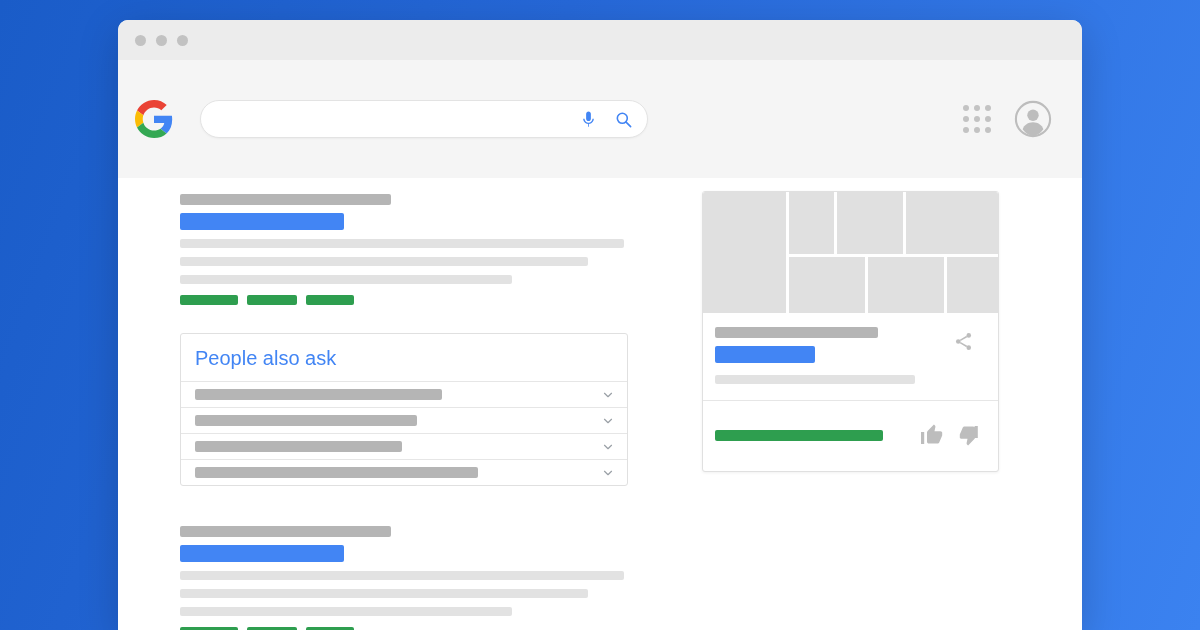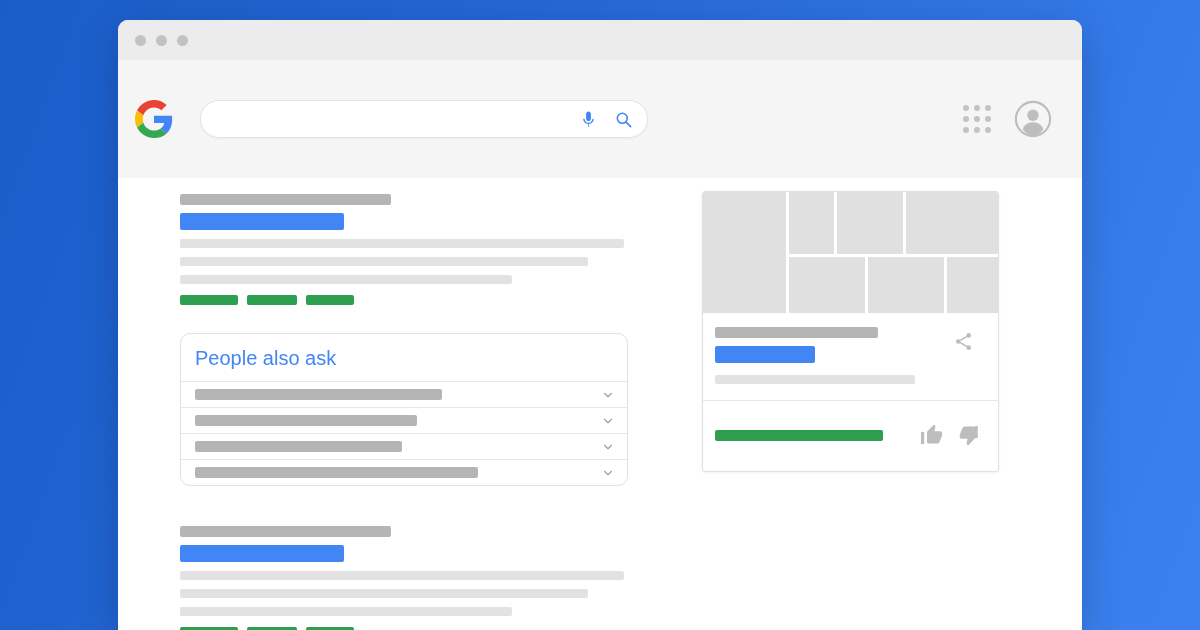--- a/index.html
+++ b/index.html
@@ -127,21 +127,21 @@
   .bar-title  { height: 17px; background: #4285f4; margin-top: 8px; }
   .bar-desc   { height: 9px;  background: #e2e2e2; margin-top: 9px; }
   .tags { display: flex; gap: 9px; margin-top: 11px; }
   .tag { height: 10px; background: #2e9e4f; border-radius: 2px; }
 
   .result { margin-bottom: 28px; }
 
   
   .paa {
     border: 1px solid #e0e0e0;
-    border-radius: 10px;
+    border-radius: 3px;
     background: #fff;
     margin: 2px 0 40px 0;
   }
   .paa-title {
     color: #4285f4;
     font-size: 20px;
     padding: 13px 14px 11px 14px;
     font-family: "Liberation Sans", sans-serif;
   }
   .paa-row {

